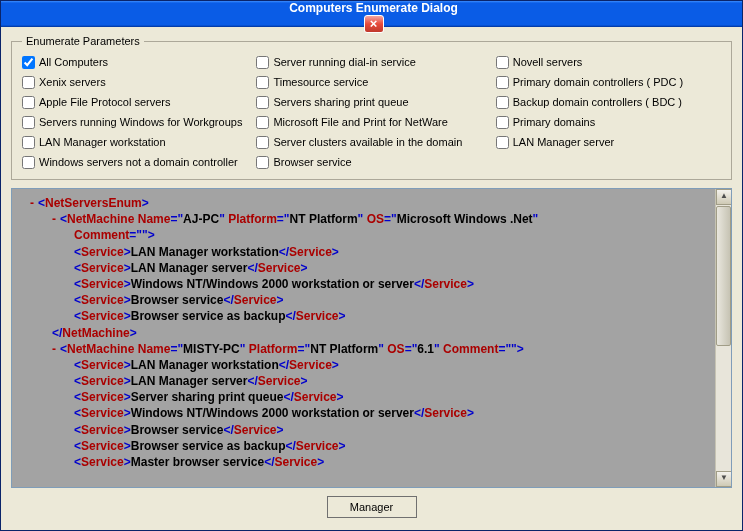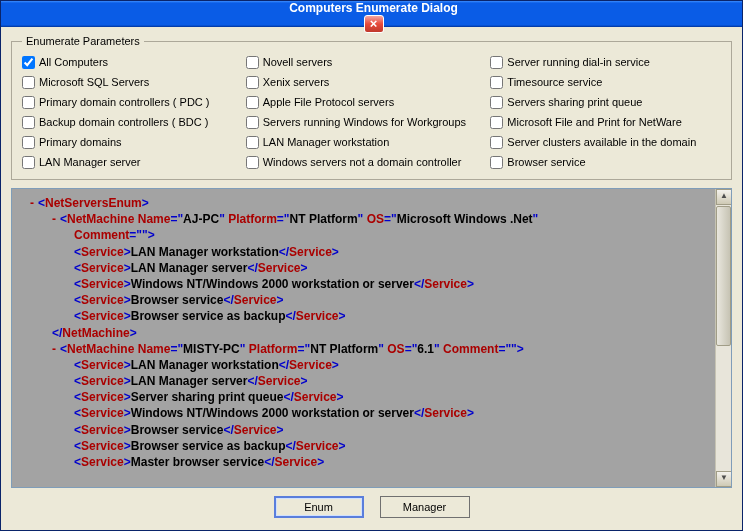--- a/index.html
+++ b/index.html
@@ -167,29 +167,25 @@
 
     <fieldset>
       <legend>Enumerate Parameters</legend>
       <div class="checkgrid" id="checkgrid">
           <div class="ck">
             <input type="checkbox" checked="" style="">
             <label>All Computers</label>
           </div>
           <div class="ck">
             <input type="checkbox" style="">
+            <label>Server running dial-in service</label>
+          </div>
+          <div class="ck">
+            <input type="checkbox" style="">
             <label>Novell servers</label>
-          </div>
-          <div class="ck">
-            <input type="checkbox" style="">
-            <label>Server running dial-in service</label>
-          </div>
-          <div class="ck">
-            <input type="checkbox" style="">
-            <label>Microsoft SQL Servers</label>
           </div>
           <div class="ck">
             <input type="checkbox" style="">
             <label>Xenix servers</label>
           </div>
           <div class="ck">
             <input type="checkbox" style="">
             <label>Timesource service</label>
           </div>
           <div class="ck">
@@ -264,18 +260,17 @@
           <div class="row ind3"><span class="o">&lt;</span><span class="tag">Service</span><span class="o">&gt;</span><span class="text">Master browser service</span><span class="o">&lt;/</span><span class="tag">Service</span><span class="o">&gt;</span></div>
         </div>
       <div class="scrolltrack">
         <div class="scrollarrow">▲</div>
         <div class="scrollthumb"></div>
         <div class="scrollarrow" style="position:absolute;bottom:0;">▼</div>
       </div>
     </div>
 
     <div class="btnrow">
-      <button class="btn default">Enum</button>
       <button class="btn">Manager</button>
     </div>
 
   </div>
 </div>
 
 </body></html>

